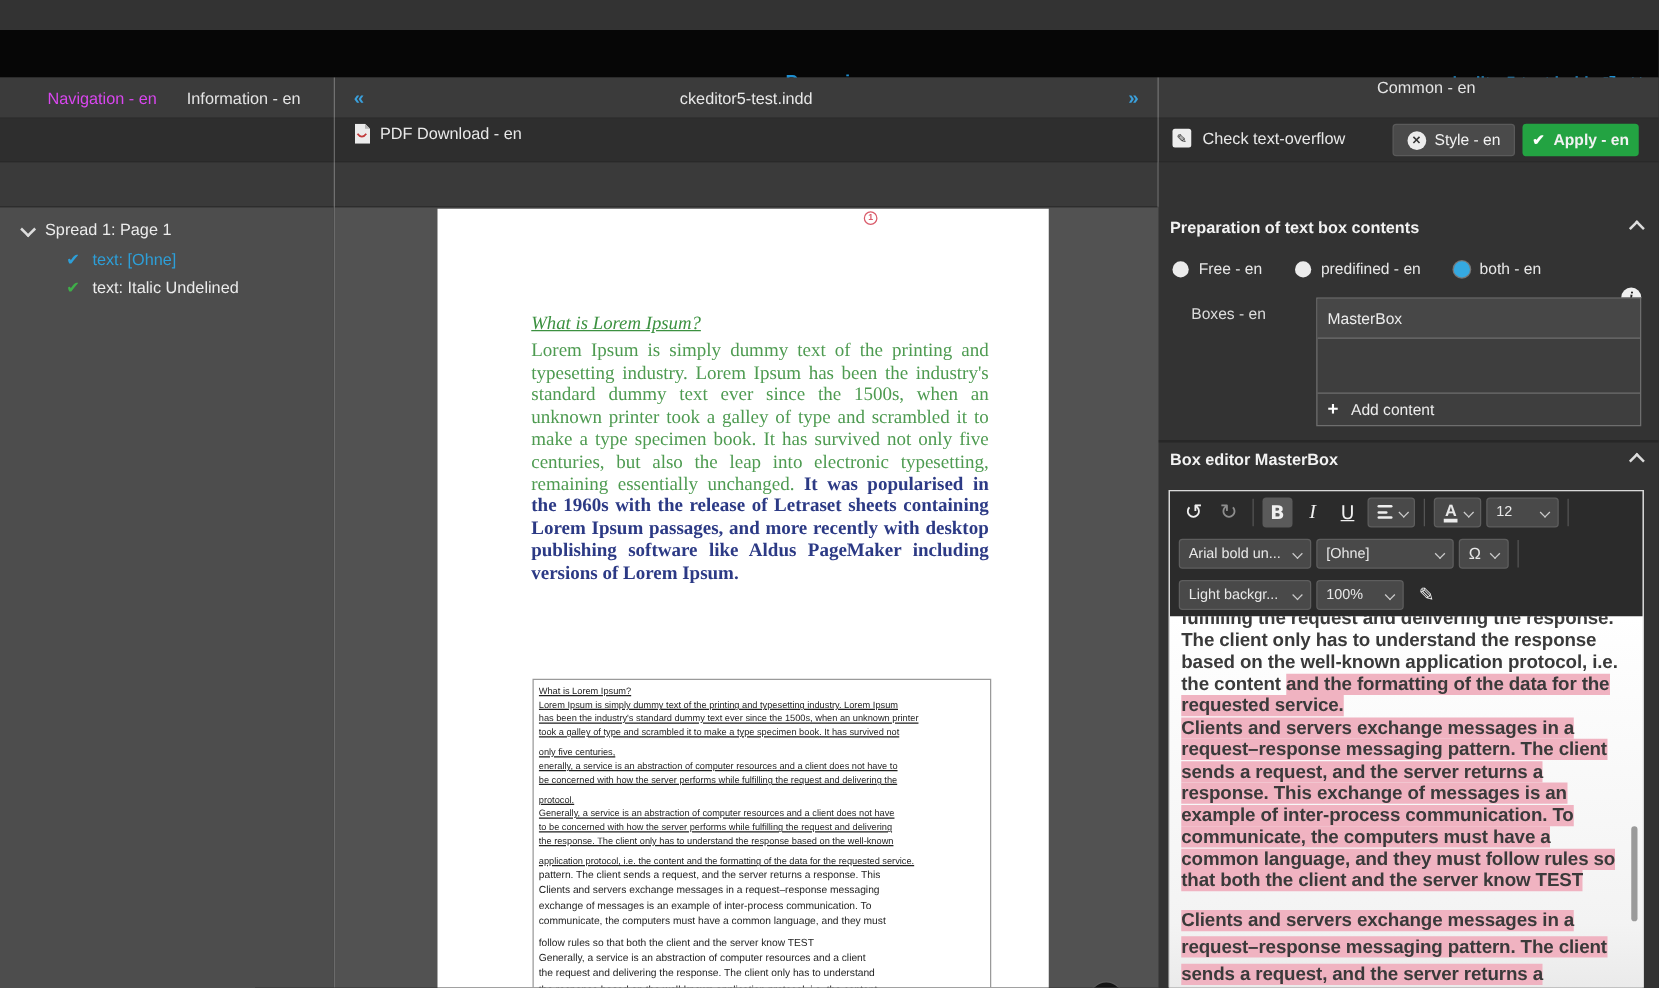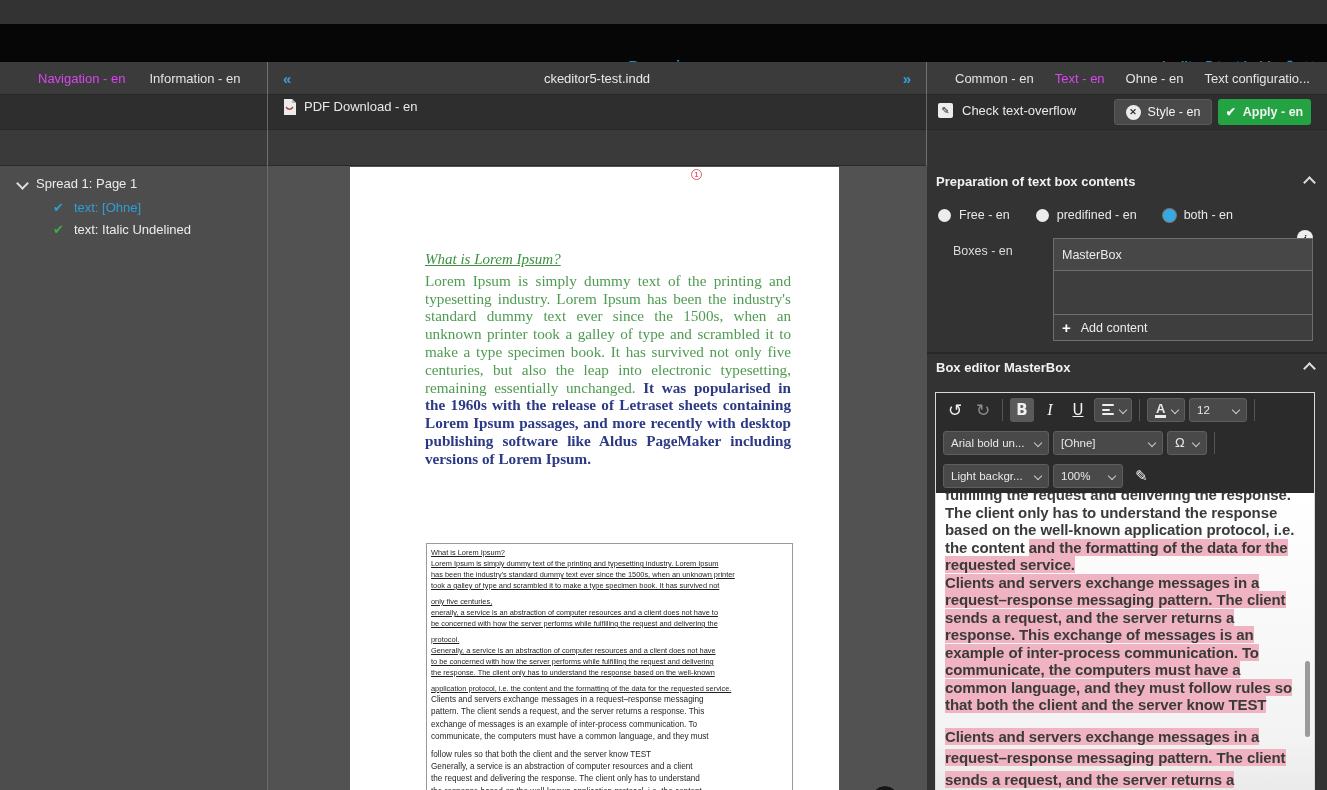--- a/index.html
+++ b/index.html
@@ -18,21 +18,21 @@
   .row1{left:0;top:38px;width:1327px;height:33px;background:#3b3b3b;border-bottom:1px solid #282828;box-sizing:border-box;}
   .row2{left:0;top:71px;width:1327px;height:35px;background:#2e2e2e;border-bottom:1px solid #282828;box-sizing:border-box;}
   .row3{left:0;top:106px;width:927px;height:36px;background:#3a3a3a;border-bottom:1px solid #2a2a2a;box-sizing:border-box;}
 
   .hdr-left{left:0;top:38px;width:267px;height:33px;display:flex;align-items:center;gap:24px;padding-left:38px;box-sizing:border-box;}
   .tab{font-size:13px;color:#e4e4e4;cursor:default;white-space:nowrap;}
   .tab.active{color:#d946ef;}
   .hdr-center{left:268px;top:38px;width:658px;height:33px;display:flex;align-items:center;}
   .collapse{color:#3aa0dc;font-size:15px;font-weight:bold;padding:0 15px;}
   .doc-title{flex:1;text-align:center;font-size:13px;color:#e8e8e8;}
-  .hdr-right{left:927px;top:38px;width:400px;height:33px;display:flex;align-items:center;gap:21px;padding-left:28px;box-sizing:border-box;}
+  .hdr-right{left:927px;top:38px;width:400px;height:33px;display:flex;align-items:center;gap:21px;padding-left:28px;box-sizing:border-box;flex-direction:column;}
 
   .pdf-btn{left:283px;top:75px;height:27px;display:flex;align-items:flex-start;gap:8px;font-size:13px;color:#e8e8e8;}
 
   .chk-grp{left:938px;top:79px;display:flex;align-items:center;gap:9px;font-size:13px;color:#e8e8e8;}
   .chk-box{width:15px;height:15px;background:#ededed;border-radius:2px;display:flex;align-items:center;justify-content:center;color:#222;font-size:10px;}
   .btn{height:26px;border-radius:3px;display:flex;align-items:center;justify-content:center;gap:7px;font-size:12.5px;color:#f2f2f2;box-sizing:border-box;}
   .btn-cancel{left:1114px;top:75px;width:98px;background:#4a4a4a;border:1px solid #5a5a5a;}
   .circle-x{width:15px;height:15px;border-radius:50%;background:#ececec;color:#333;font-size:9px;font-weight:bold;display:flex;align-items:center;justify-content:center;}
   .btn-apply{left:1218px;top:75px;width:93px;background:#23a342;font-weight:bold;}
   .apply-check{font-size:12px;color:#fff;}
@@ -221,22 +221,22 @@
         <div class="mini-line u">has been the industry's standard dummy text ever since the 1500s, when an unknown printer</div>
         <div class="mini-line u">took a galley of type and scrambled it to make a type specimen book. It has survived not</div>
         <div class="mini-line u g">only five centuries,</div>
         <div class="mini-line u">enerally, a service is an abstraction of computer resources and a client does not have to</div>
         <div class="mini-line u">be concerned with how the server performs while fulfilling the request and delivering the</div>
         <div class="mini-line u g">protocol.</div>
         <div class="mini-line u">Generally, a service is an abstraction of computer resources and a client does not have</div>
         <div class="mini-line u">to be concerned with how the server performs while fulfilling the request and delivering</div>
         <div class="mini-line u">the response. The client only has to understand the response based on the well-known</div>
         <div class="mini-line u g">application protocol, i.e. the content and the formatting of the data for the requested service.</div>
+        <div class="mini-line b">pattern. The client sends a request, and the server returns a response. This</div>
         <div class="mini-line b">Clients and servers exchange messages in a request–response messaging</div>
-        <div class="mini-line b">pattern. The client sends a request, and the server returns a response. This</div>
         <div class="mini-line b">exchange of messages is an example of inter-process communication. To</div>
         <div class="mini-line b">communicate, the computers must have a common language, and they must</div>
         <div class="mini-line b g">follow rules so that both the client and the server know TEST</div>
         <div class="mini-line b">Generally, a service is an abstraction of computer resources and a client</div>
         <div class="mini-line b">the request and delivering the response. The client only has to understand</div>
         <div class="mini-line b">the response based on the well-known application protocol, i.e. the content</div>
       </div>
     <div class="badge">1</div>
   </div>
   <div class="abs zoom-plus">+</div>

